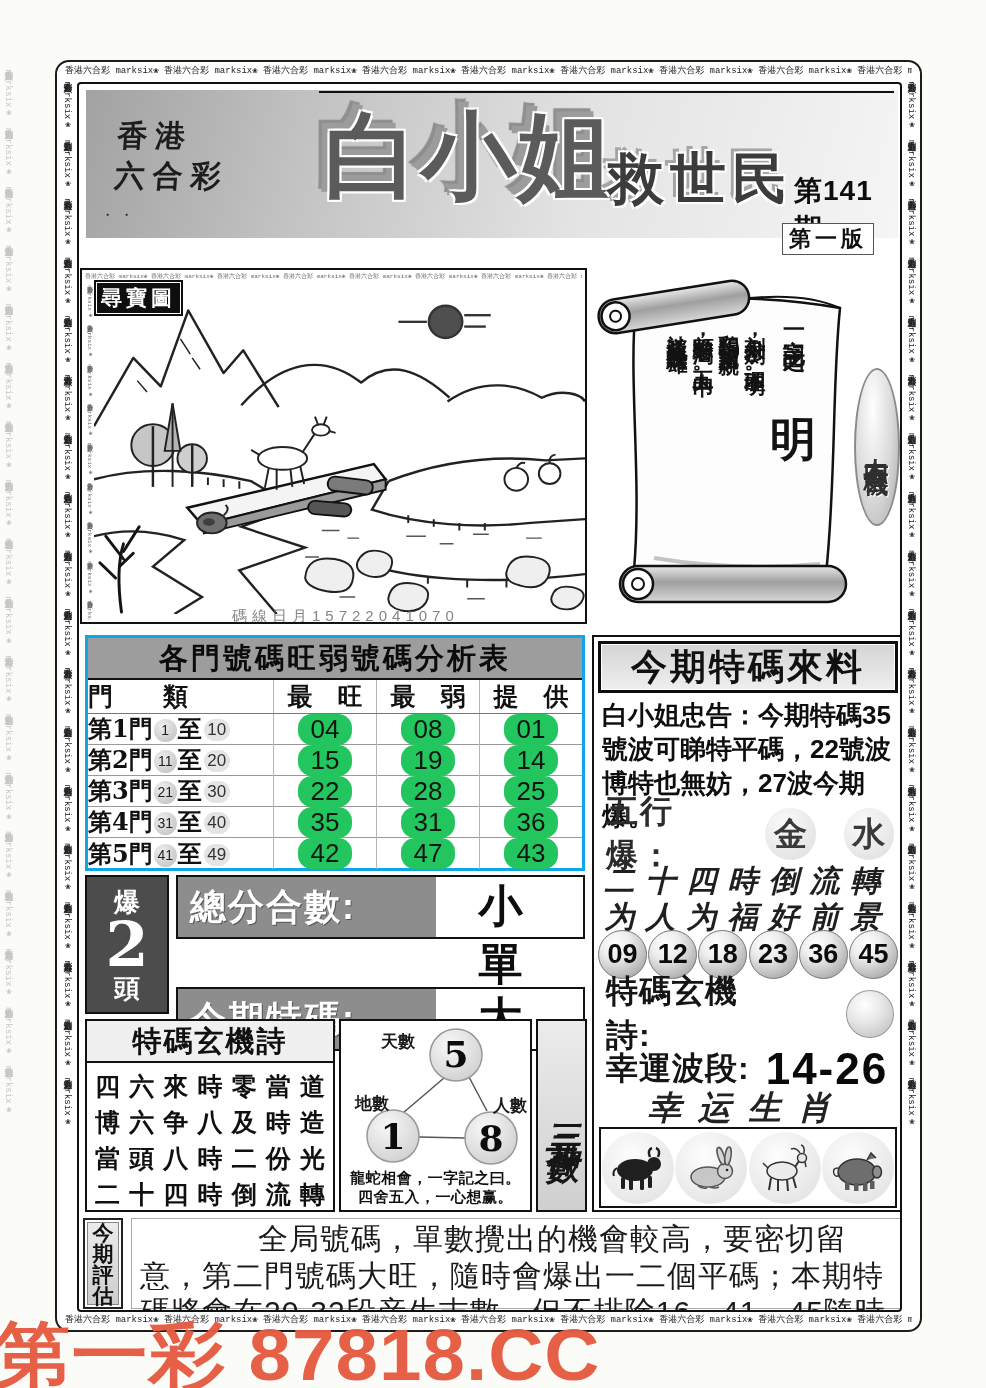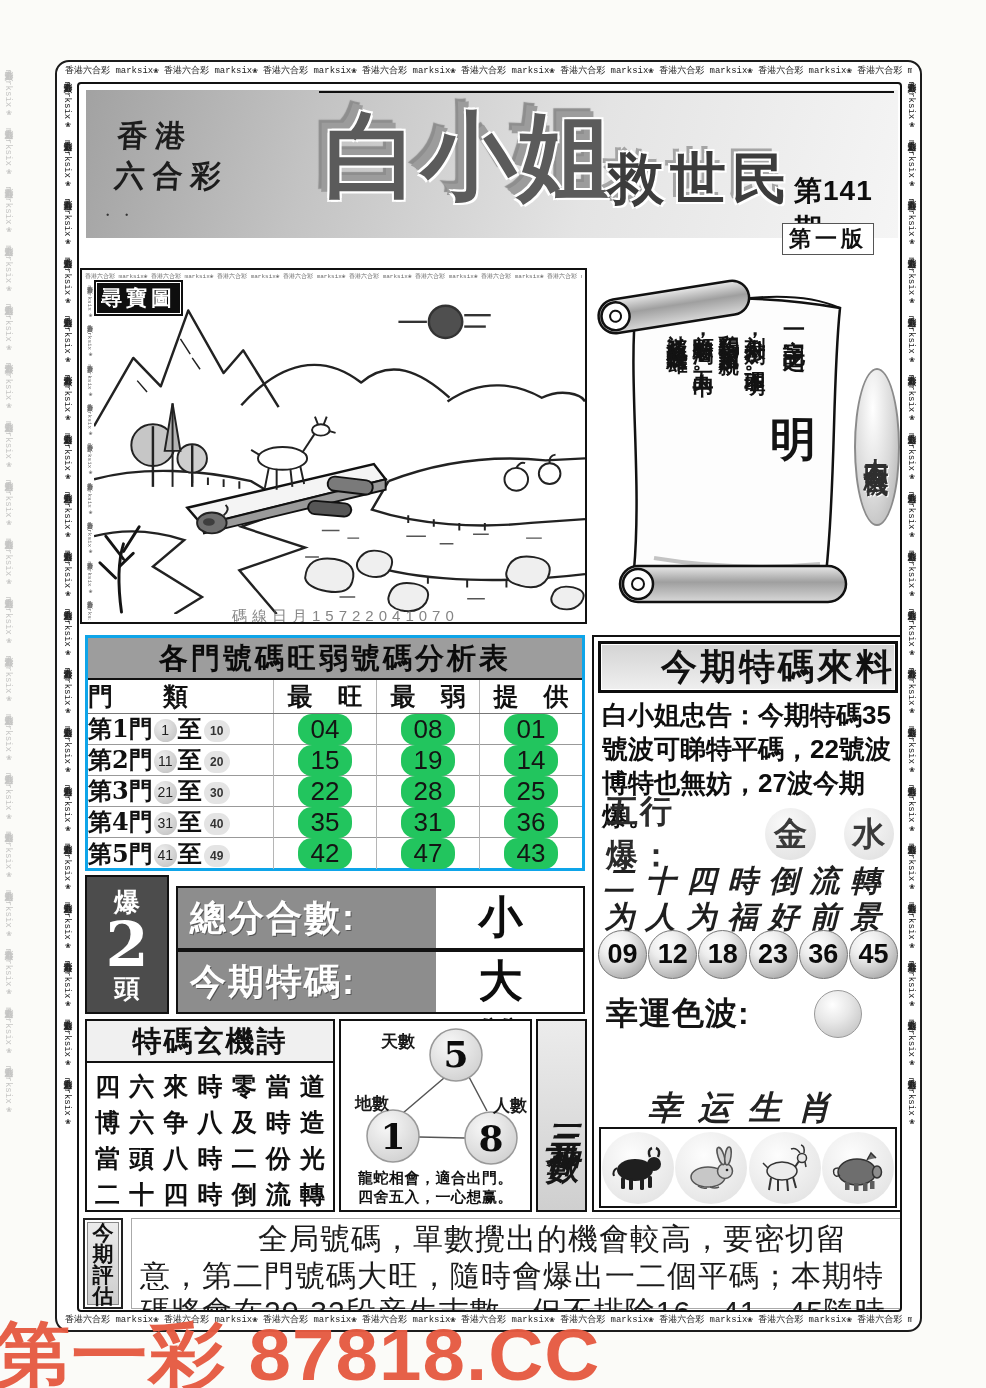--- a/index.html
+++ b/index.html
@@ -101,34 +101,34 @@
   .c1,.c2,.c3 { flex:1; border-left:1px solid #b5b5b5; }
   .gate { font-family:"DejaVu Serif", serif; font-weight:bold; font-size:24px; }
   .zhi { font-family:"DejaVu Serif", serif; font-weight:bold; font-size:24px; }
   .numcir {
     display:inline-block; width:23px; height:23px; border-radius:50%;
     background:radial-gradient(circle at 35% 30%, #eee, #bdbdbd);
     font-size:14px; line-height:23px; text-align:center; color:#222; vertical-align:2px; margin:0 1px;
   }
   .numpill {
     display:inline-block; min-width:26px; height:22px; border-radius:11px;
-    background:#e4e4e4; font-size:12px; line-height:22px; text-align:center;
-    color:#333; vertical-align:2px; margin-left:2px;font-weight:bold;
+    background:#e4e4e4; font-size:17px; line-height:22px; text-align:center;
+    color:#333; vertical-align:2px; margin-left:2px;
   }
   .num { font-size:26px; color:#141414; }
   .num span { background:#22c55e; border-radius:14px; padding:0 8px; display:inline-block; min-width:54px; }
   
   .burst { position:absolute; left:6px; top:791px; width:500px; height:139px; display:flex; }
   .burst-side {
     width:84px; background:#4c4c4c; border:2px solid #111; color:#fff;
     display:flex; flex-direction:column; align-items:center; justify-content:center;
   }
   .burst-side .bchar { font-size:26px; font-weight:900; line-height:28px; }
   .burst-side .b2 { font-size:62px; font-weight:bold; font-family:"DejaVu Serif", serif; line-height:58px; }
-  .burst-rows { flex:1; margin-left:7px; display:flex; flex-direction:column; justify-content:flex-end; }
+  .burst-rows { flex:1; margin-left:7px; display:flex; flex-direction:column; justify-content:space-between;gap:48px; }
   .brow { height:64px; display:flex; border:2px solid #111; background:#fff; }
   .br-label {
     width:258px; background:#8d8d8d; color:#fff; font-size:36px; font-weight:900;
     line-height:60px; padding-left:12px; letter-spacing:2px; text-shadow:1px 1px 0 #555;
   }
   .br-value { flex:1; text-align:center; font-size:44px; font-weight:900; letter-spacing:18px; line-height:58px; color:#0d0d0d; font-family:"DejaVu Serif", serif; }
   
   .poem { position:absolute; left:6px; top:935px; width:250px; height:193px; border:2px solid #111; background:#fff; }
   .poem-title {
     height:42px; font-size:29px; font-weight:900; text-align:center; line-height:40px;
@@ -166,22 +166,22 @@
     background:radial-gradient(ellipse at 40% 25%, #ffffff, #d9d9d9 55%, #a9a9a9);
     border:2px solid #8b8b8b; display:flex; align-items:center; justify-content:center;
     writing-mode:vertical-rl; text-orientation:upright;
     font-size:25px; font-weight:900; letter-spacing:5px; color:#2f2f2f; text-shadow:1px 1px 0 #fff;
   }
   
   .panel { position:absolute; left:513px; top:551px; width:312px; height:577px; border:2px solid #111; background:#fff; }
   .sp-title {
     position:absolute; left:4px; top:4px; right:4px; height:52px;
     border:3px solid #0d0d0d; background:linear-gradient(#d4d4d4,#efefef);
-    font-size:36px; font-weight:900; text-align:right; line-height:45px; letter-spacing:3px;
-    font-family:"DejaVu Serif", serif; box-shadow:inset 0 0 0 1px #fff;
+    font-size:36px; font-weight:900; text-align:left; line-height:45px; letter-spacing:3px;
+    font-family:"DejaVu Serif", serif; box-shadow:inset 0 0 0 1px #fff;padding-left:30px;
   }
   .sp-advice { position:absolute; left:8px; top:62px; right:5px; font-size:26px; font-weight:900; line-height:1.3; color:#0e0e0e; }
   .sp-wuxing { position:absolute; left:12px; top:170px; right:8px; height:54px; display:flex; align-items:center; }
   .wx-label { font-size:32px; font-weight:900; color:#2b2b2b; letter-spacing:2px; }
   .wx-val {
     width:52px; height:52px; border-radius:50%; margin-left:28px;
     background:radial-gradient(circle at 38% 30%, #fafafa, #ddd);
     font-size:33px; font-weight:900; color:#3a3a3a; text-align:center; line-height:52px;
     font-family:"DejaVu Serif", serif;
   }
@@ -459,21 +459,21 @@
           <circle cx="52" cy="115" r="26" fill="url(#trib)" stroke="#999" stroke-width="1.5"></circle>
           <circle cx="150" cy="117" r="26" fill="url(#trib)" stroke="#999" stroke-width="1.5"></circle>
           <text x="74" y="26" text-anchor="end" font-size="17" font-weight="bold" fill="#1a1a1a">天數</text>
           <text x="14" y="88" text-anchor="start" font-size="17" font-weight="bold" fill="#1a1a1a">地數</text>
           <text x="186" y="90" text-anchor="end" font-size="17" font-weight="bold" fill="#1a1a1a">人數</text>
           <text x="115" y="46" text-anchor="middle" font-size="36" font-weight="bold" fill="#0c0c0c">5</text>
           <text x="52" y="128" text-anchor="middle" font-size="36" font-weight="bold" fill="#0c0c0c">1</text>
           <text x="150" y="130" text-anchor="middle" font-size="36" font-weight="bold" fill="#0c0c0c">8</text>
         </svg>
         <div class="tri-notes">
-          <div>龍蛇相會，適合出門。</div>
+          <div>龍蛇相會，一字記之曰。</div>
           <div>四舍五入，一心想赢。</div>
         </div>
       </div>
       <div class="side-label">三元神數</div>
 
       <div class="panel">
         <div class="sp-title">今期特碼來料</div>
         <div class="sp-advice">白小姐忠告：今期特碼35號波可睇特平碼，22號波博特也無妨，27波今期爆。</div>
         <div class="sp-wuxing">
           <span class="wx-label">五行爆：</span>
@@ -486,22 +486,26 @@
         </div>
         <div class="sp-balls">
           <div class="ball">09</div>
           <div class="ball">12</div>
           <div class="ball">18</div>
           <div class="ball">23</div>
           <div class="ball">36</div>
           <div class="ball">45</div>
         </div>
         <div class="sp-row" style="top:352px; height:50px;">
-          <span class="sp-label">幸運色波:</span>
+          <span class="sp-label">特碼玄機詩:</span>
           <span class="colorball"></span>
+        </div>
+        <div class="sp-row" style="top:408px; height:48px;">
+          <span class="sp-label">幸運波段:</span>
+          <span class="bandval">14-26</span>
         </div>
         <div class="sp-zotitle">幸运生肖</div>
         <div class="sp-animals">
           <div class="zo-cell">
             <svg width="62" height="48" viewBox="0 0 62 48">
               <g fill="#1f1f1f">
                 <ellipse cx="28" cy="26" rx="18" ry="11"></ellipse>
                 <circle cx="47" cy="20" r="7"></circle>
                 <rect x="14" y="33" width="4" height="12" rx="1.5"></rect>
                   <rect x="22" y="34" width="4" height="12" rx="1.5"></rect>

